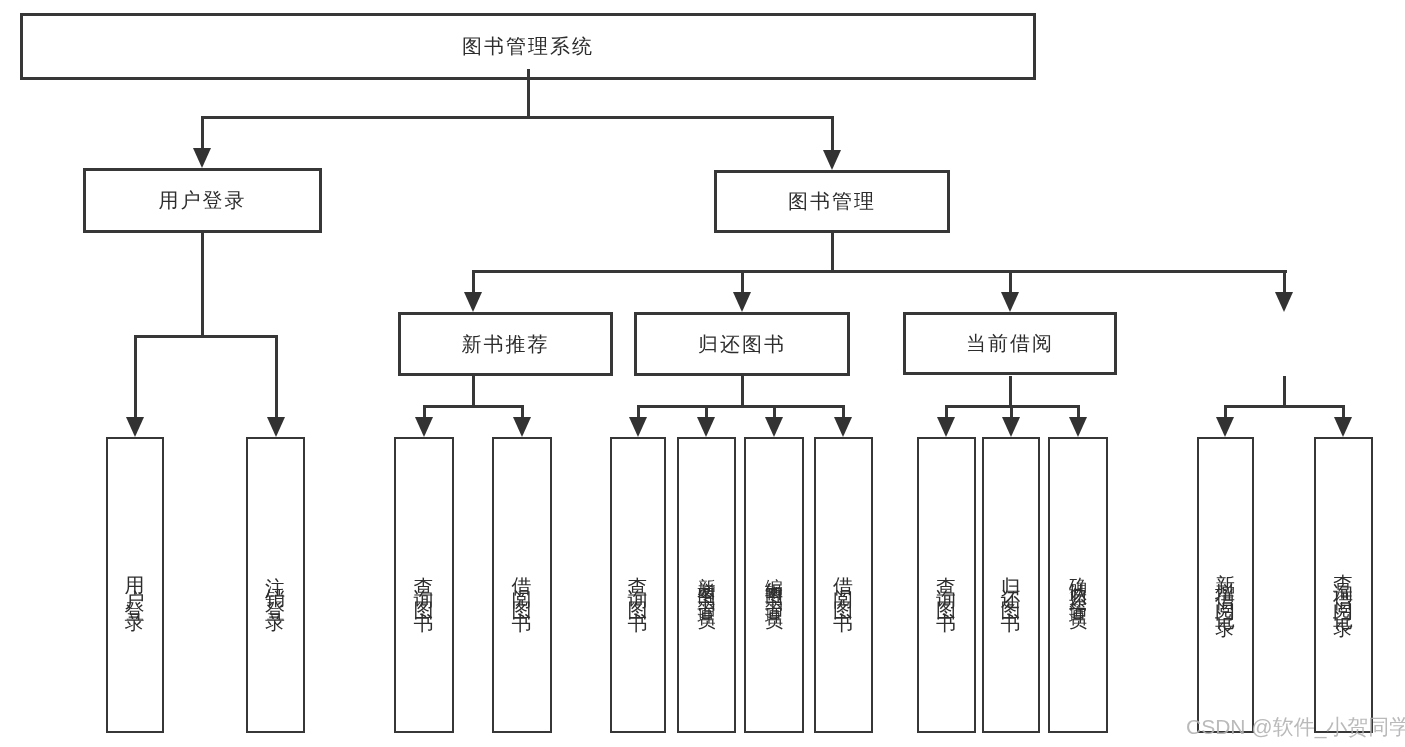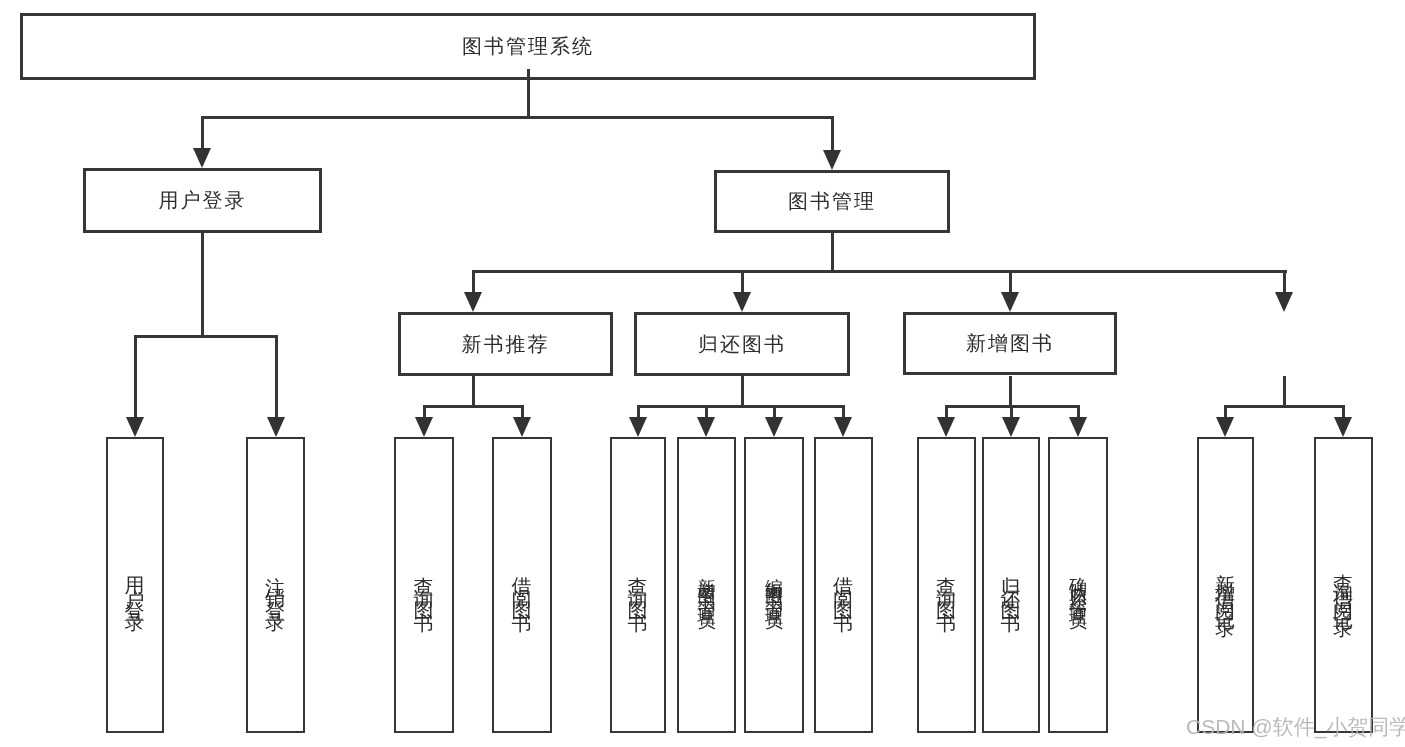--- a/index.html
+++ b/index.html
@@ -98,21 +98,21 @@
   <div class="vl" style="left:1283px; top:270px; height:22px;"></div>
   <div class="arrow" style="left:1275px; top:292px;"></div>
 
   <div class="box hbox" style="left:366px; top:312px; width:215px; height:64px;margin-left:32px;">
     <span>新书推荐</span>
   </div>
   <div class="box hbox" style="left:634px; top:312px; width:216px; height:64px;">
     <span>归还图书</span>
   </div>
   <div class="box hbox" style="left:903px; top:312px; width:214px; height:63px;">
-    <span>新增图书</span>
+    <span>当前借阅</span>
   </div>
 
   <div class="vl" style="left:472px; top:376px; height:32px;"></div>
   <div class="hl" style="left:423px; top:405px; width:101px;"></div>
   <div class="vl" style="left:423px; top:405px; height:14px;"></div>
   <div class="arrow" style="left:415px; top:417px;"></div>
   <div class="vl" style="left:521px; top:405px; height:14px;"></div>
   <div class="arrow" style="left:513px; top:417px;"></div>
 
   <div class="vl" style="left:741px; top:376px; height:32px;"></div>

